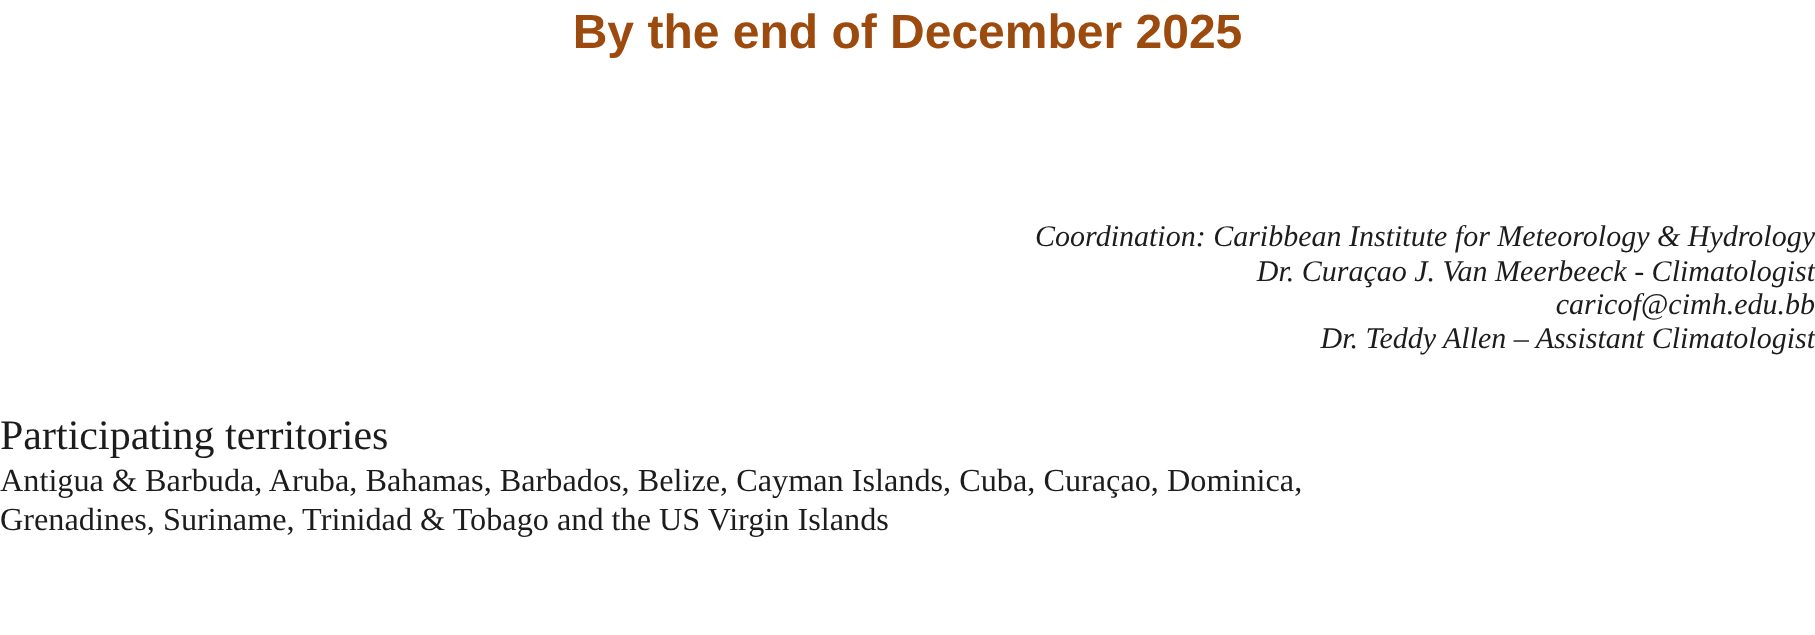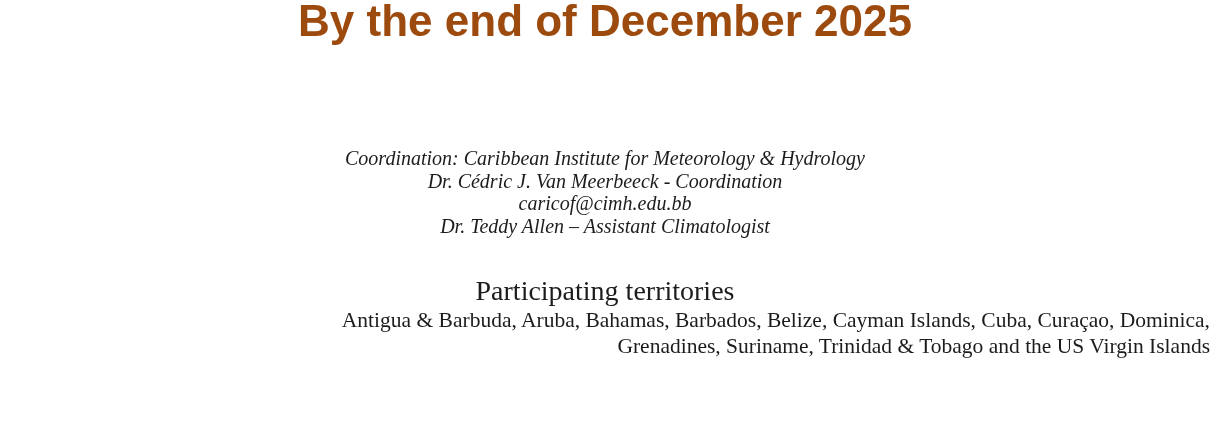--- a/index.html
+++ b/index.html
@@ -16,70 +16,69 @@
     color: #1c1c1c;
   }
   .doc-title {
     position: absolute;
     top: 1px;
     left: 0;
     width: 100%;
     text-align: center;
     font-family: "Liberation Sans", sans-serif;
     font-weight: bold;
-    font-size: 44px;
+    font-size: 32px;
     line-height: 40px;
     color: #9c4a0d;
     letter-spacing: 0px;
   }
   .coordination {
     position: absolute;
     top: 147px;
     left: 0;
     width: 100%;
-    text-align: center;
+    text-align: right;
     font-family: "Liberation Serif", serif;
     font-style: italic;
     font-size: 20px;
     line-height: 22.5px;
     color: #1c1c1c;
   }
   .territories-heading {
     position: absolute;
     top: 274px;
     left: 0;
     width: 100%;
-    text-align: center;
     font-family: "Liberation Serif", serif;
     font-size: 28px;
     line-height: 34px;
     color: #1c1c1c;
   }
   .territories-list {
     position: absolute;
     top: 307px;
     left: 0;
     width: 100%;
-    text-align: right;
+    text-align: left;
     font-family: "Liberation Serif", serif;
     font-size: 21.5px;
     line-height: 26px;
     color: #1c1c1c;
   }
 </style>
 </head>
 <body>
 
 <div class="page">
 
   <div class="doc-title">By the end of December 2025</div>
 
   <div class="coordination">
     <div>Coordination: Caribbean Institute for Meteorology &amp; Hydrology</div>
-    <div>Dr. Cédric J. Van Meerbeeck - Coordination</div>
+    <div>Dr. Curaçao J. Van Meerbeeck - Climatologist</div>
     <div>caricof@cimh.edu.bb</div>
     <div>Dr. Teddy Allen – Assistant Climatologist</div>
   </div>
 
   <div class="territories-heading">Participating territories</div>
 
   <div class="territories-list">
     <div>Antigua &amp; Barbuda, Aruba, Bahamas, Barbados, Belize, Cayman Islands, Cuba, Curaçao, Dominica,</div>
     <div>Grenadines, Suriname, Trinidad &amp; Tobago and the US Virgin Islands</div>
   </div>

